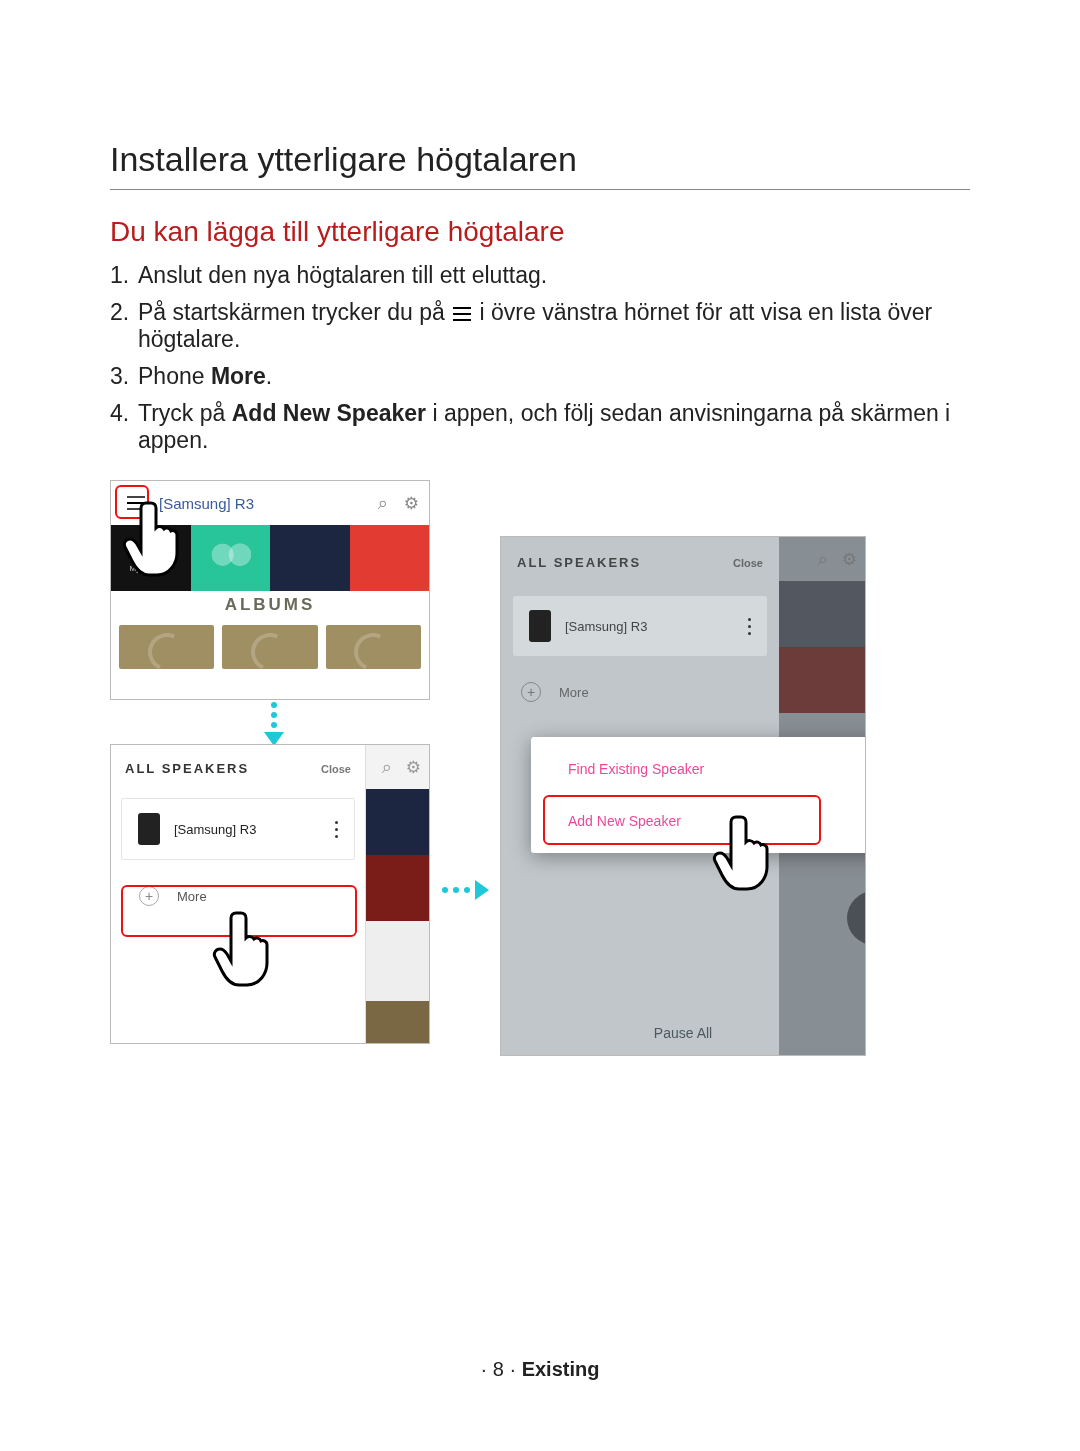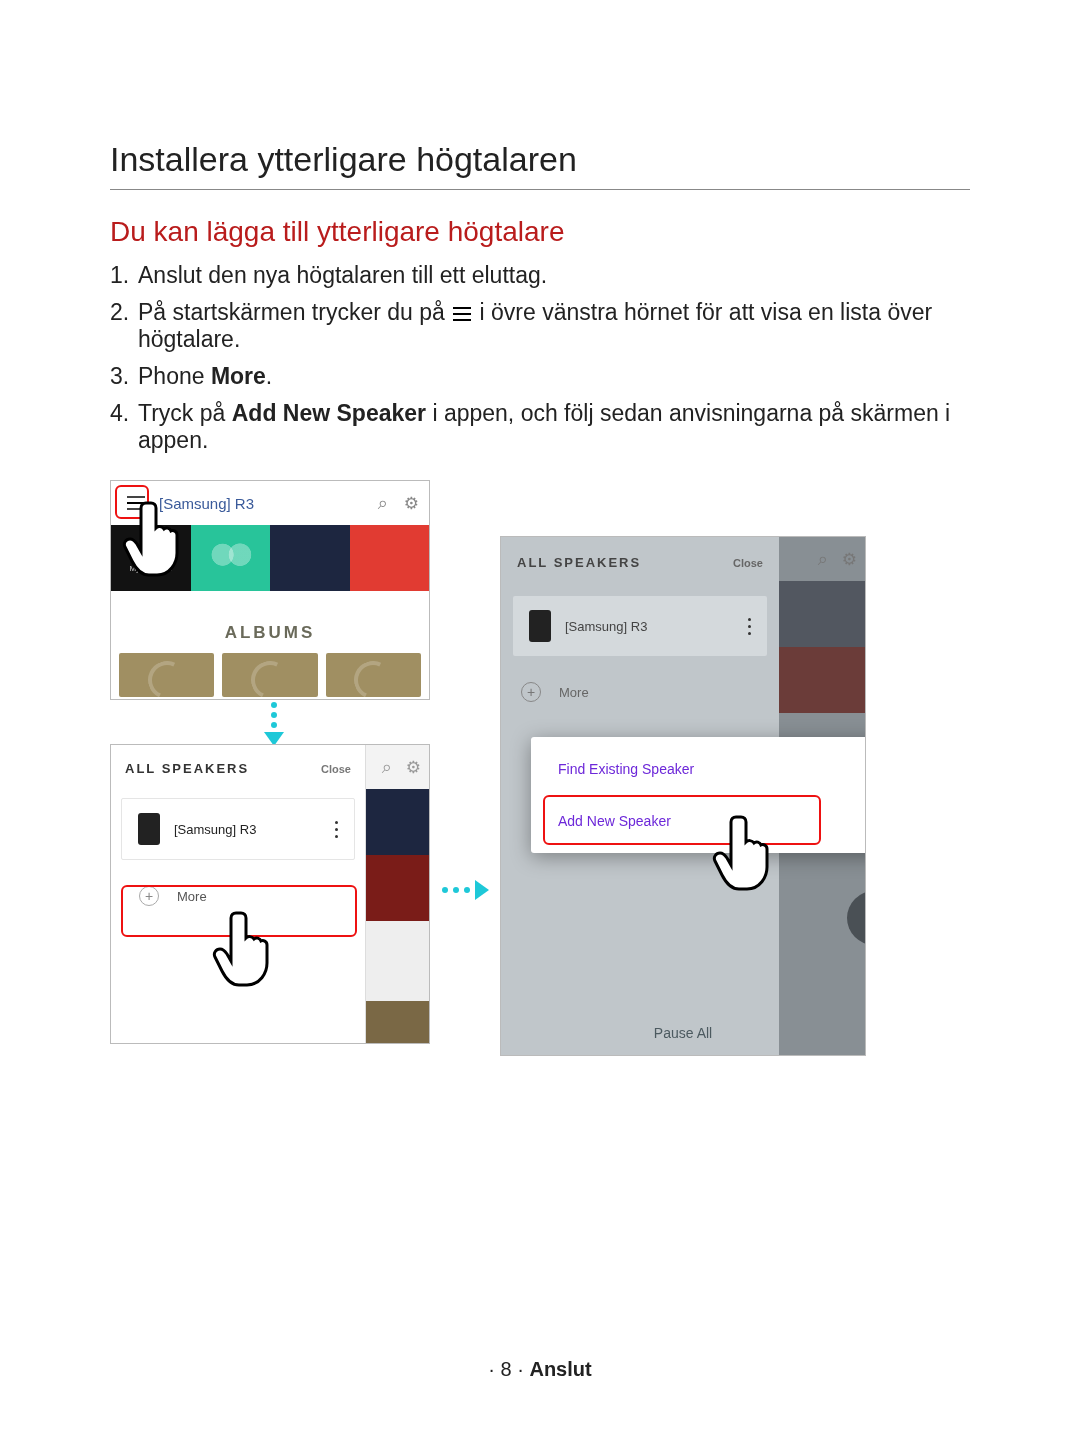--- a/index.html
+++ b/index.html
@@ -108,21 +108,21 @@
   .tile { flex:1; }
   .tile.phone { background:#121212; color:#ccc; display:flex; flex-direction:column; align-items:center; justify-content:center; font-size:8px; }
   .tile.phone svg { width:24px; height:18px; }
   .tile.green { background:#28c49a; position:relative; }
   .tile.green::after{content:"";position:absolute;inset:0;background:radial-gradient(circle at 40% 45%,#fff5 18%,transparent 19%),radial-gradient(circle at 62% 45%,#fff5 18%,transparent 19%);}
   .tile.navy { background:#1d2640; }
   .tile.red { background:#e13b32; }
 
   .s1-albums {
     text-align:center; font-size:17px; letter-spacing:3px; color:#6a6a5a;
-    padding: 32px 0 10px;
+    padding: 4px 0 10px;
     font-weight:600;
   }
   .s1-covers { display:flex; gap:8px; padding:0 8px; }
   .cover { flex:1; height:44px; background:#a08f62; border-radius:2px; position:relative; overflow:hidden;}
   .cover::after{content:"";position:absolute;left:30%;top:18%;width:30px;height:30px;border:4px solid #fff3;border-radius:50%;border-right-color:transparent;border-bottom-color:transparent;transform:rotate(-20deg);}
 
   
   .hand {
     position:absolute;
     width:80px; height:100px;
@@ -164,21 +164,21 @@
   .s3-head .close{margin-left:auto;font-size:11px;color:#666;letter-spacing:0;}
   .s3-item{display:flex;align-items:center;padding:14px 16px;margin:8px 12px;background:#d4d9dc;border-radius:2px;font-size:13px;color:#444;}
   .s3-more{display:flex;align-items:center;padding:18px 20px;font-size:13px;color:#666;}
   .s3-more .plus{border-color:#888;color:#777;}
   .s3-popup{
     position:absolute; left:30px; right:-40px; top:200px;
     background:#fff; border-radius:3px;
     box-shadow:0 4px 20px rgba(0,0,0,0.35);
     padding:6px 0;
   }
-  .s3-popup .opt{padding:18px 27px;font-size:14px;color:#6d28d9;}
+  .s3-popup .opt{padding:18px 37px;font-size:14px;color:#ec4899;}
   .shot3 .red-box{left:42px;top:258px;width:278px;height:50px;}
   .s3-play{position:absolute;left:30px;right:30px;bottom:14px;text-align:center;font-size:14px;color:#4c5a60;}
   .s3-addcircle{position:absolute;right:-36px;bottom:110px;width:54px;height:54px;border-radius:50%;background:#4a5055;}
 
   
   .arrow-down{
     position:absolute; left:154px; top:222px;
     display:flex; flex-direction:column; align-items:center; gap:4px;
   }
   .arrow-down .d{width:6px;height:6px;background:#1ec8d8;border-radius:50%;}
@@ -348,14 +348,14 @@
         <svg viewBox="0 0 80 100">
             <path d="M30 8c3 0 5 2 5 5v20c2-2 6-2 8 1 2-2 6-1 7 2 2-1 6 0 6 4v18c0 10-7 22-20 22H28c-8 0-13-6-17-14l-7-14c-2-4 1-8 5-8 3 0 5 2 7 5l4 7V13c0-3 2-5 5-5z" fill="#fff" stroke="#000" stroke-width="3"></path>
           </svg>
       </div>
     </div>
 
   </div>
 </div>
 
 <div class="footer">
-  <span>· </span><span>8</span><span> · </span><b>Anslut</b>
+  <span>· </span><span>8</span><span> · </span><b>Existing</b>
 </div>
 
 </body></html>

